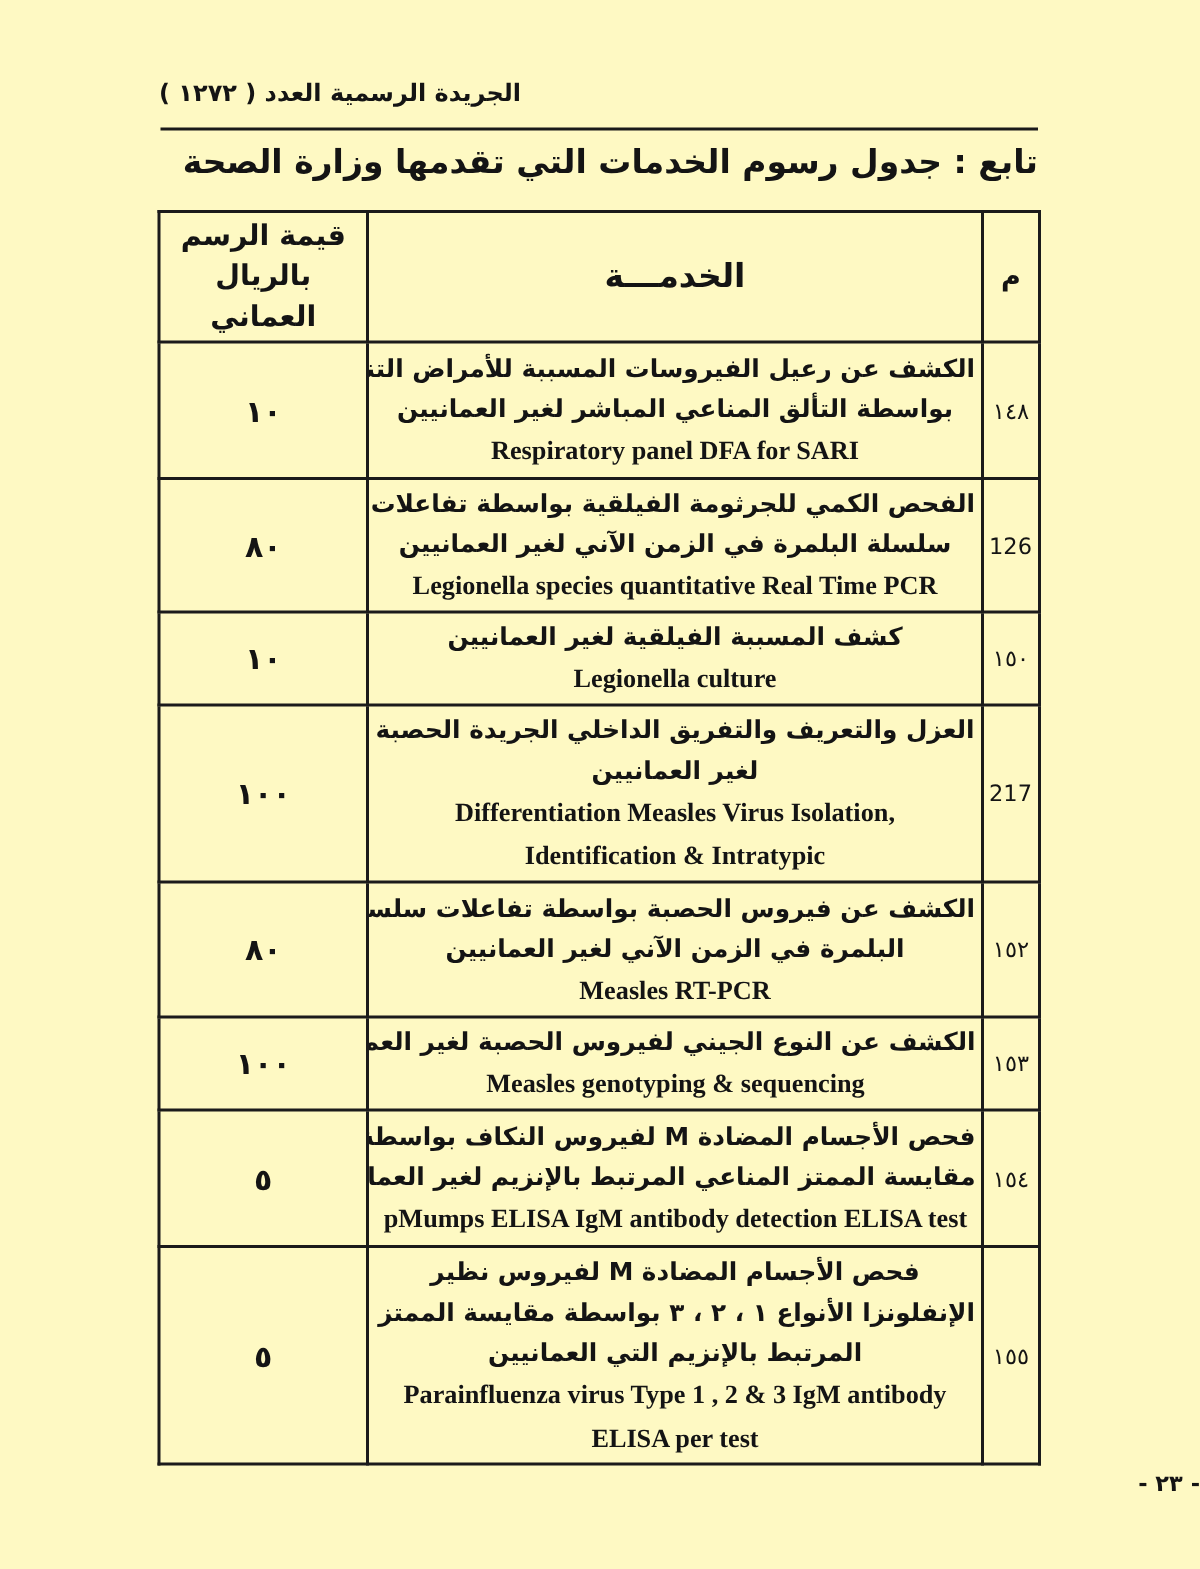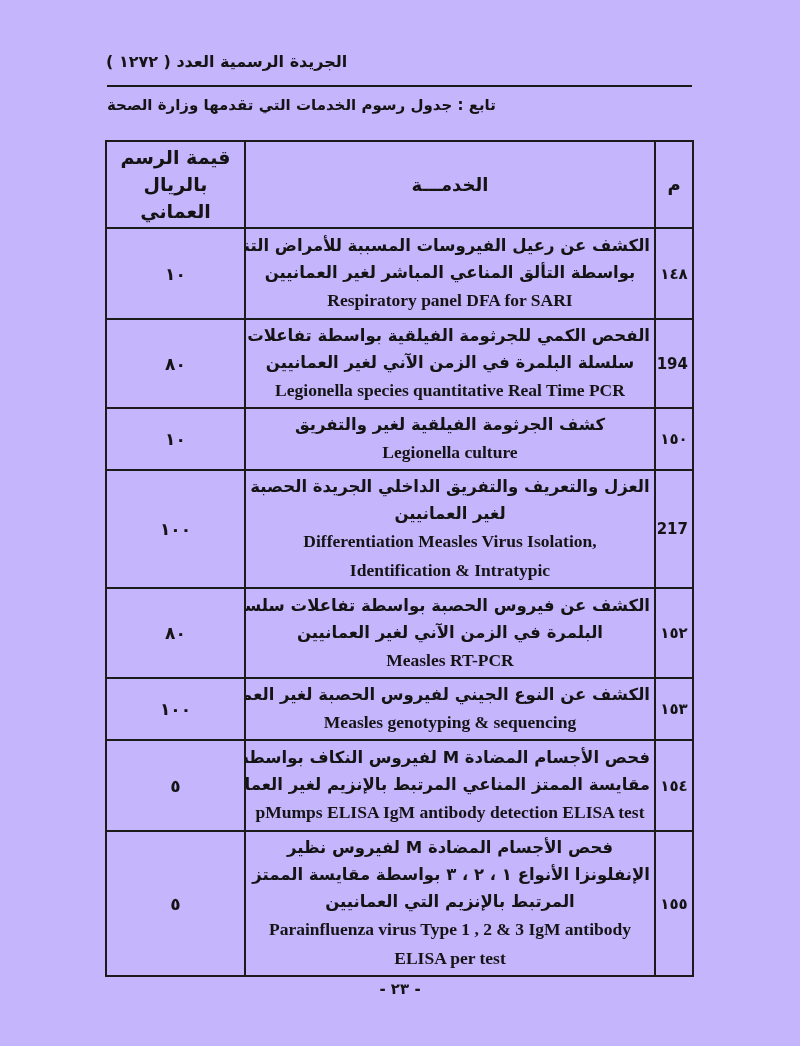--- a/index.html
+++ b/index.html
@@ -1,21 +1,21 @@
 <!DOCTYPE html>
 <html lang="ar"><head>
 <meta charset="utf-8">
 <style>
   * { margin: 0; padding: 0; box-sizing: border-box; }
   html, body { background: #e8e8e8; }
   .page {
     position: relative;
     width: 800px;
     height: 1046px;
-    background: #c4b5fd;
+    background: #fef9c3;
     margin: 0 auto;
     overflow: hidden;
     color: #141414;
     font-family: "DejaVu Sans", sans-serif;
   }
   .masthead {
     position: absolute;
     left: 106px;
     top: 52px;
     direction: rtl;
@@ -31,22 +31,22 @@
     width: 585px;
     height: 2px;
     background: #1a1a1a;
   }
   .subtitle {
     position: absolute;
     left: 107px;
     top: 96px;
     width: 585px;
     direction: rtl;
-    text-align: left;
-    font-size: 15px;
+    text-align: right;
+    font-size: 22px;
     font-weight: bold;
     white-space: nowrap;
   }
   table.fee-table {
     position: absolute;
     left: 105px;
     top: 140px;
     width: 587px;
     direction: rtl;
     border-collapse: collapse;
@@ -66,35 +66,35 @@
   .fee-table tbody tr:nth-child(4) { height: 118px; }
   .fee-table tbody tr:nth-child(5) { height: 90px; }
   .fee-table tbody tr:nth-child(6) { height: 61px; }
   .fee-table tbody tr:nth-child(7) { height: 91px; }
   .fee-table tbody tr:nth-child(8) { height: 138px; }
   .serial-head {
     font-size: 18px;
     font-weight: bold;
   }
   .service-head {
-    font-size: 18px;
+    font-size: 22px;
     font-weight: bold;
     letter-spacing: 1px;
   }
   .fee-head-line {
     font-size: 19px;
     font-weight: bold;
     line-height: 27px;
   }
   .serial-cell {
     font-size: 15px;
-    font-weight: bold;
+    font-weight: normal;
   }
   .fee-cell {
-    font-size: 17px;
+    font-size: 20px;
     font-weight: bold;
   }
   .ar-line {
     direction: rtl;
     font-size: 16.5px;
     font-weight: bold;
     line-height: 27px;
     white-space: nowrap;
   }
   .en-line {
@@ -103,21 +103,20 @@
     font-size: 17.5px;
     font-weight: bold;
     line-height: 29px;
     white-space: nowrap;
   }
   .page-number {
     position: absolute;
     left: 0;
     top: 980px;
     width: 800px;
-    text-align: center;
     direction: rtl;
     font-size: 15px;
     font-weight: bold;
     letter-spacing: 1px;
   }
 </style>
 </head>
 <body>
 
 <div class="page">
@@ -148,32 +147,32 @@
         <tr>
           <td class="serial-cell">١٤٨</td>
           <td>
             <div class="ar-line">الكشف عن رعيل الفيروسات المسببة للأمراض التنفسية</div>
             <div class="ar-line">بواسطة التألق المناعي المباشر لغير العمانيين</div>
             <div class="en-line">Respiratory panel DFA for SARI</div>
           </td>
           <td class="fee-cell">١٠</td>
         </tr>
         <tr>
-          <td class="serial-cell">194</td>
+          <td class="serial-cell">126</td>
           <td>
             <div class="ar-line">الفحص الكمي للجرثومة الفيلقية بواسطة تفاعلات</div>
             <div class="ar-line">سلسلة البلمرة في الزمن الآني لغير العمانيين</div>
             <div class="en-line">Legionella species quantitative Real Time PCR</div>
           </td>
           <td class="fee-cell">٨٠</td>
         </tr>
         <tr>
           <td class="serial-cell">١٥٠</td>
           <td>
-            <div class="ar-line">كشف الجرثومة الفيلقية لغير والتفريق</div>
+            <div class="ar-line">كشف المسببة الفيلقية لغير العمانيين</div>
             <div class="en-line">Legionella culture</div>
           </td>
           <td class="fee-cell">١٠</td>
         </tr>
         <tr>
           <td class="serial-cell">217</td>
           <td>
             <div class="ar-line">العزل والتعريف والتفريق الداخلي الجريدة الحصبة</div>
             <div class="ar-line">لغير العمانيين</div>
             <div class="en-line">Differentiation Measles Virus Isolation,</div>

